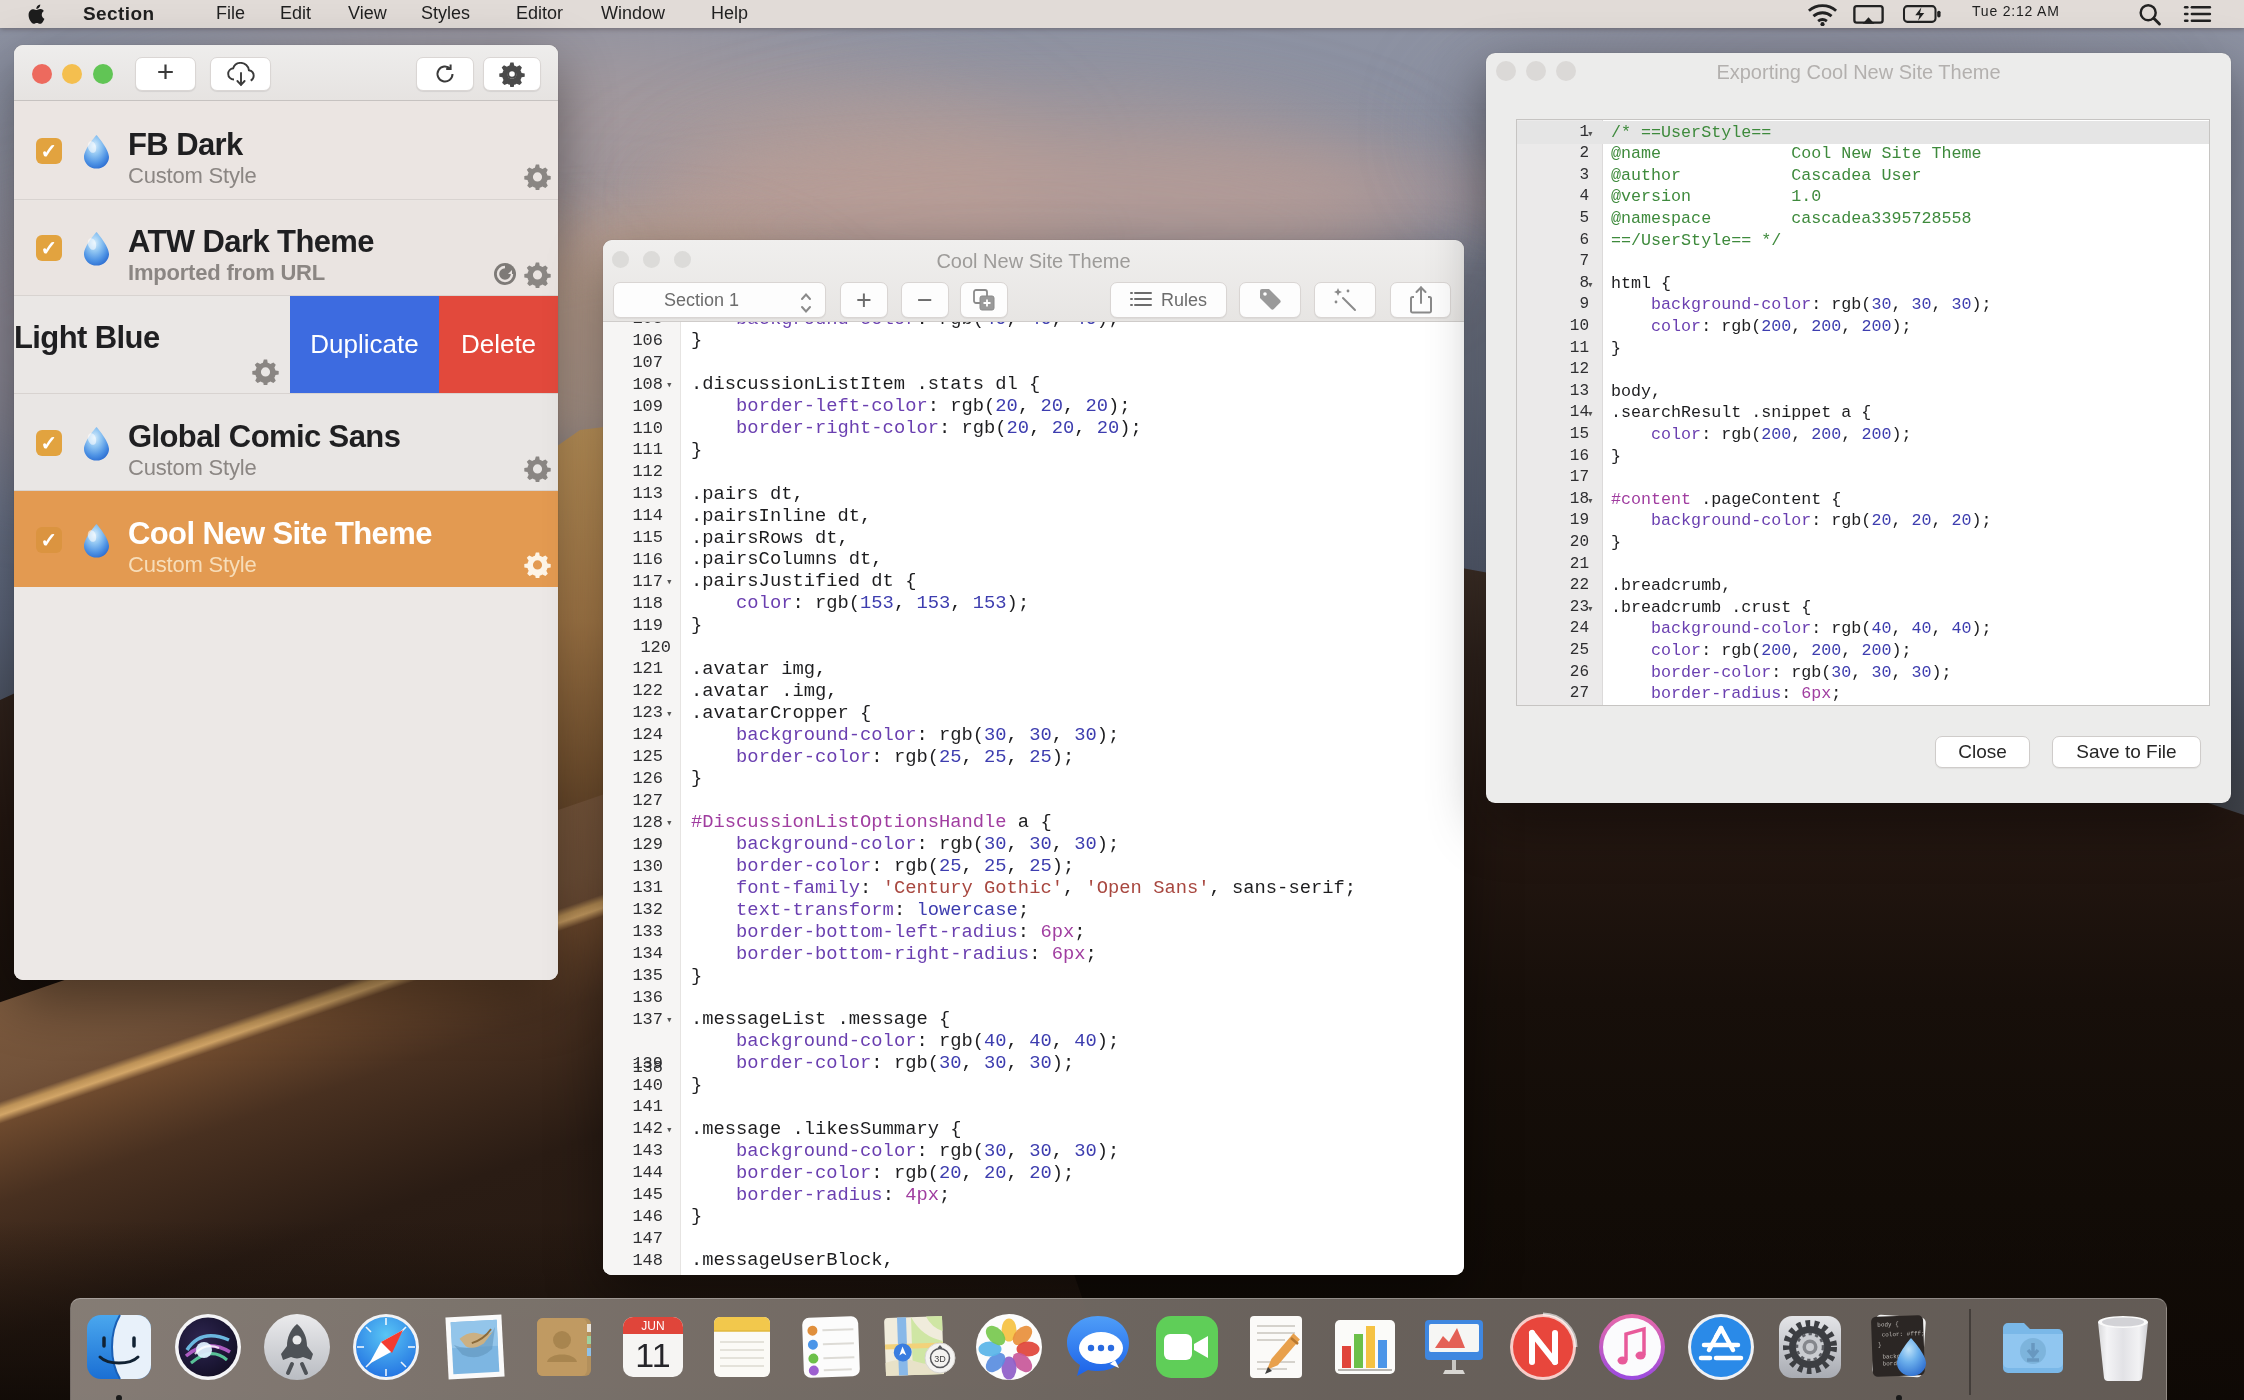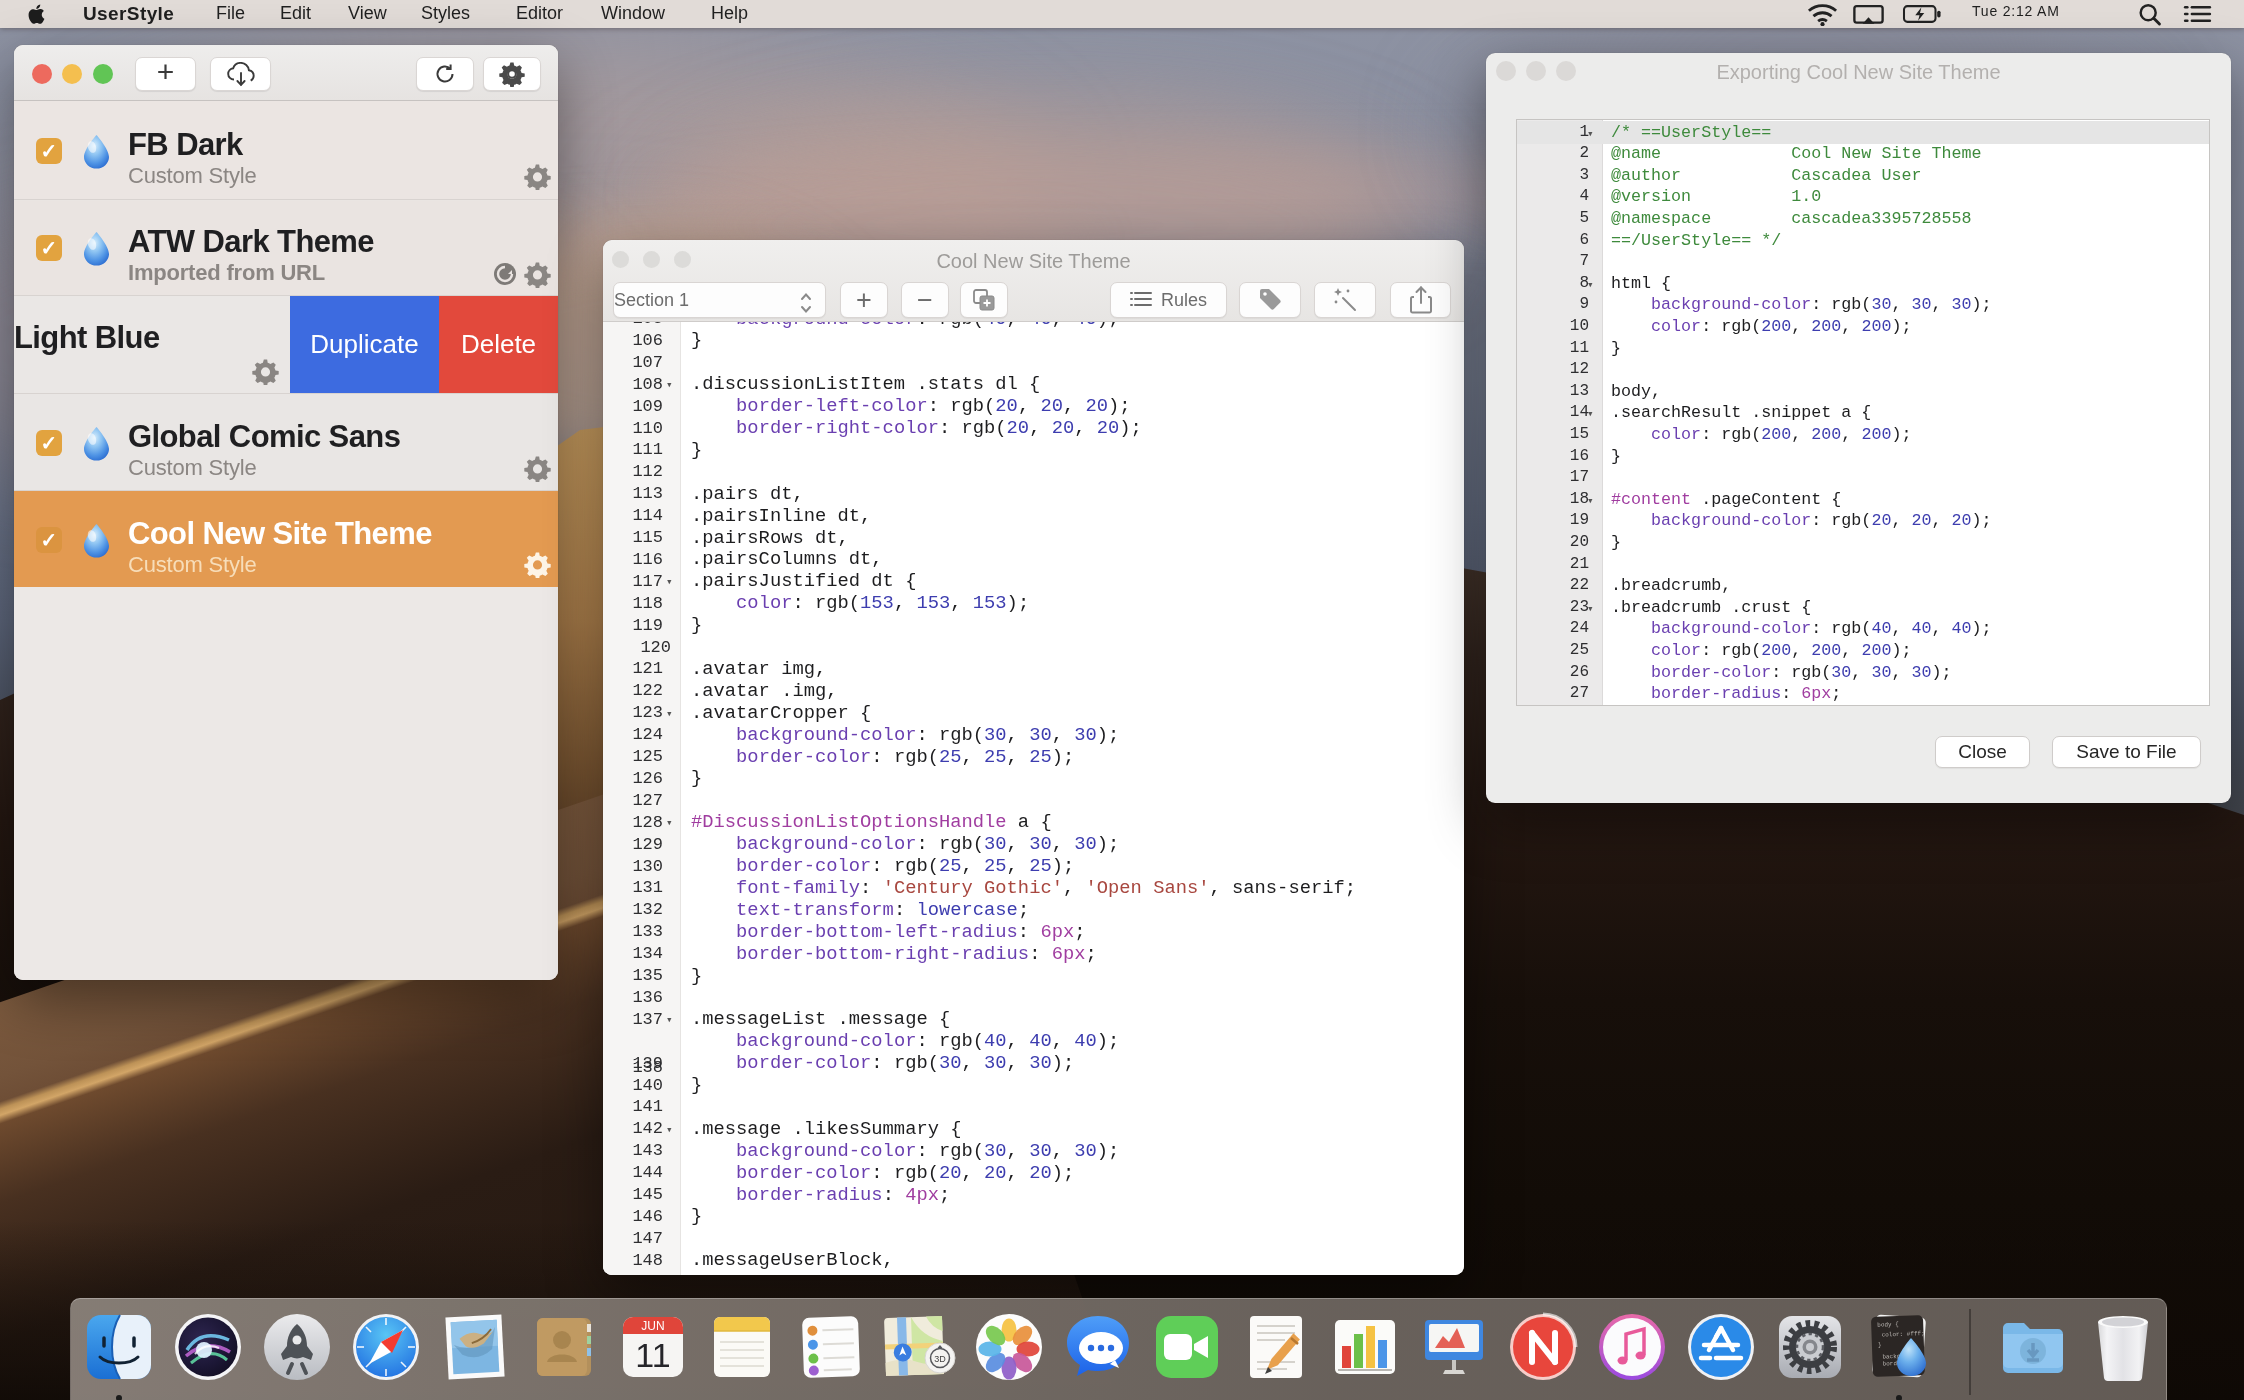--- a/index.html
+++ b/index.html
@@ -91,21 +91,21 @@
   <div id="dunedark"></div>
   <div id="dunegold"></div>
   <div id="dunesw"></div>
   <div id="botgrad"></div>
 </div>
 
 <div id="menubar">
   <svg class="abs" style="left:28px;top:4px" width="18" height="20" viewBox="0 0 170 190">
       <path fill="#1d1d1d" d="M150.4 66.4c-1.1.8-20.1 11.5-20.1 35.3 0 27.5 24.2 37.3 24.9 37.5-.1.6-3.8 13.3-12.7 26.2-7.9 11.4-16.2 22.7-28.8 22.7s-15.8-7.3-30.3-7.3c-14.1 0-19.1 7.5-30.6 7.5s-19.5-10.5-28.7-23.4C13.4 149.7 5 126.1 5 103.7c0-35.9 23.3-54.9 46.3-54.9 12.2 0 22.4 8 30 8 7.3 0 18.6-8.5 32.5-8.5 5.2 0 24.2.5 36.6 18.1zM106.3 33.2c5.7-6.8 9.8-16.2 9.8-25.6 0-1.3-.1-2.6-.35-3.7-9.3.35-20.4 6.2-27.1 14-5.3 6-10.2 15.4-10.2 24.9 0 1.4.24 2.9.35 3.4.6.1 1.5.24 2.5.24 8.4 0 18.9-5.6 25-13.2z"></path>
     </svg>
-  <div class="mi" style="left:83px; font-weight:bold; font-size:19px; letter-spacing:0.4px;">UserStyle</div>
+  <div class="mi" style="left:83px; font-weight:bold; font-size:19px; letter-spacing:0.4px;">Section</div>
   <div class="mi" style="left:216px;">File</div>
   <div class="mi" style="left:280px;">Edit</div>
   <div class="mi" style="left:348px;">View</div>
   <div class="mi" style="left:421px;">Styles</div>
   <div class="mi" style="left:516px;">Editor</div>
   <div class="mi" style="left:601px;">Window</div>
   <div class="mi" style="left:711px;">Help</div>
   <svg class="abs" style="left:1806px;top:4px" width="33" height="22" viewBox="0 0 24 17">
       <g fill="none" stroke="#222" stroke-width="2.2">
         <path d="M1.5 5.2 A 16 16 0 0 1 22.5 5.2"></path>
@@ -248,21 +248,21 @@
   </div>
   <div class="row" style="top:542px; height:393px; background:#ece8e6;"></div>
 </div>
 
 <div class="win" id="ewin">
   <div style="position:absolute; left:0; top:0; width:861px; height:82px; background:linear-gradient(#f0efee,#e7e5e3); border-bottom:1px solid #cfccca; border-radius:9px 9px 0 0;"></div>
   <div class="tl" style="left:9px; top:11px; background:#dcdbd9; width:17px; height:17px;"></div>
   <div class="tl" style="left:40px; top:11px; background:#dcdbd9; width:17px; height:17px;"></div>
   <div class="tl" style="left:71px; top:11px; background:#dcdbd9; width:17px; height:17px;"></div>
   <div id="etitle">Cool New Site Theme</div>
-  <div class="ebtn" style="left:10px; width:213px; justify-content:flex-start; font-size:18px;">Section 1
+  <div class="ebtn" style="left:10px; width:213px; justify-content:flex-start; padding-left:50px; font-size:18px;">Section 1
     <svg style="position:absolute; right:12px; top:8px;" width="14" height="24" viewBox="0 0 14 24">
         <g fill="none" stroke="#8a8a8a" stroke-width="2" stroke-linecap="round">
           <path d="M3 8 L7 3.5 L11 8"></path>
           <path d="M3 16 L7 20.5 L11 16"></path>
         </g>
       </svg>
   </div>
   <div class="ebtn" style="left:237px; width:48px; font-size:27px; font-weight:300;">+</div>
   <div class="ebtn" style="left:298px; width:48px; font-size:27px; font-weight:300;">−</div>
   <div class="ebtn" style="left:357px; width:48px;">

